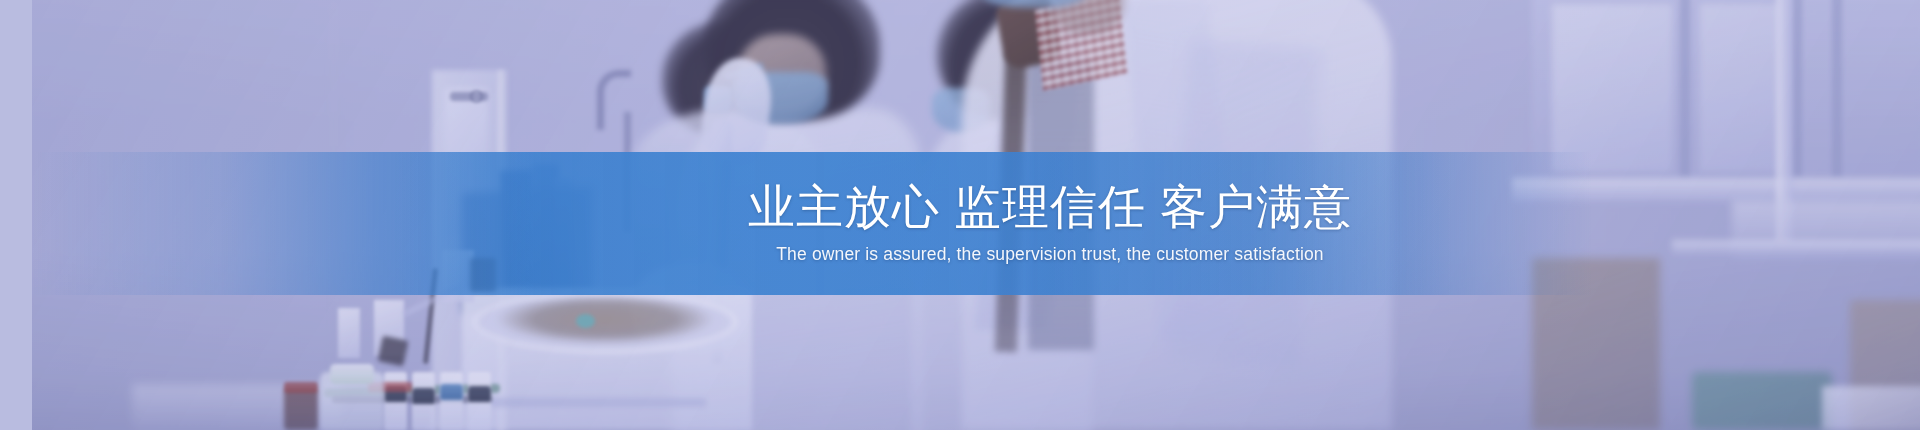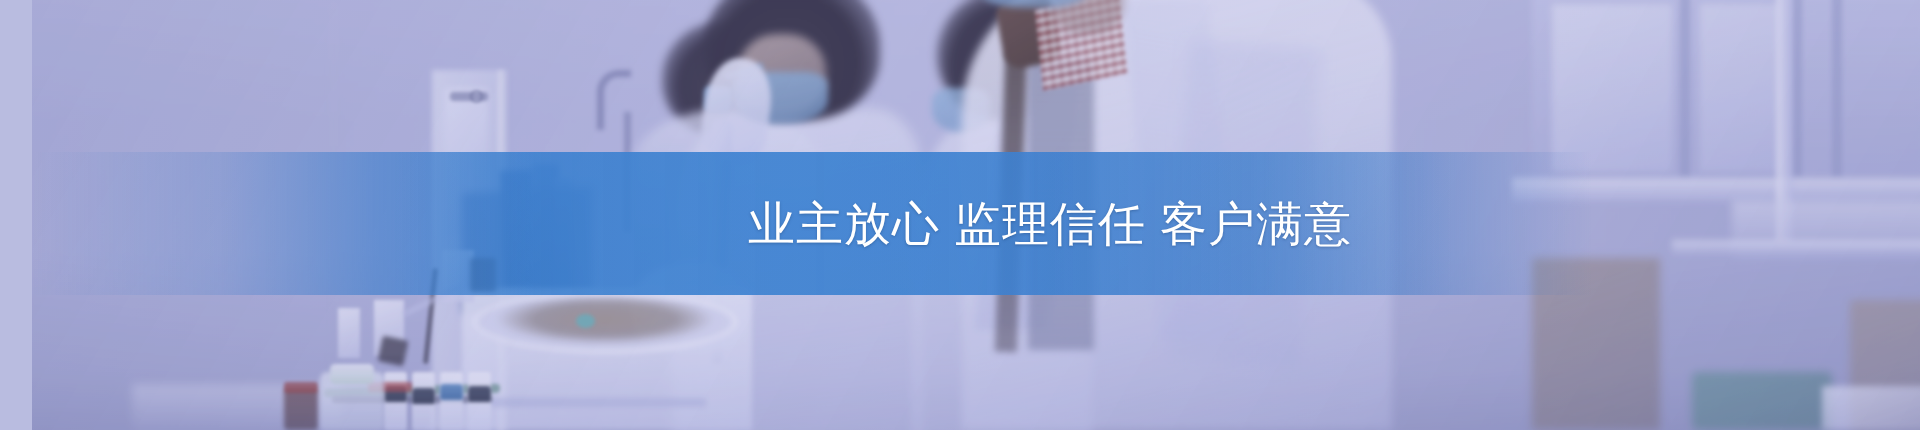--- a/index.html
+++ b/index.html
@@ -743,15 +743,16 @@
     <div class="photo-blur"></div>
     <div class="photo-tint"></div>
     <div class="photo-lift"></div>
   </div>
 
   <div id="overlay-band"></div>
   <div id="overlay-band-core"></div>
 
   <div id="text-block">
     <div id="headline">业主放心 监理信任 客户满意</div>
+    <div id="subheadline">The owner is assured, the supervision trust, the customer satisfaction</div>
   </div>
 
 </div>
 
 </body></html>

